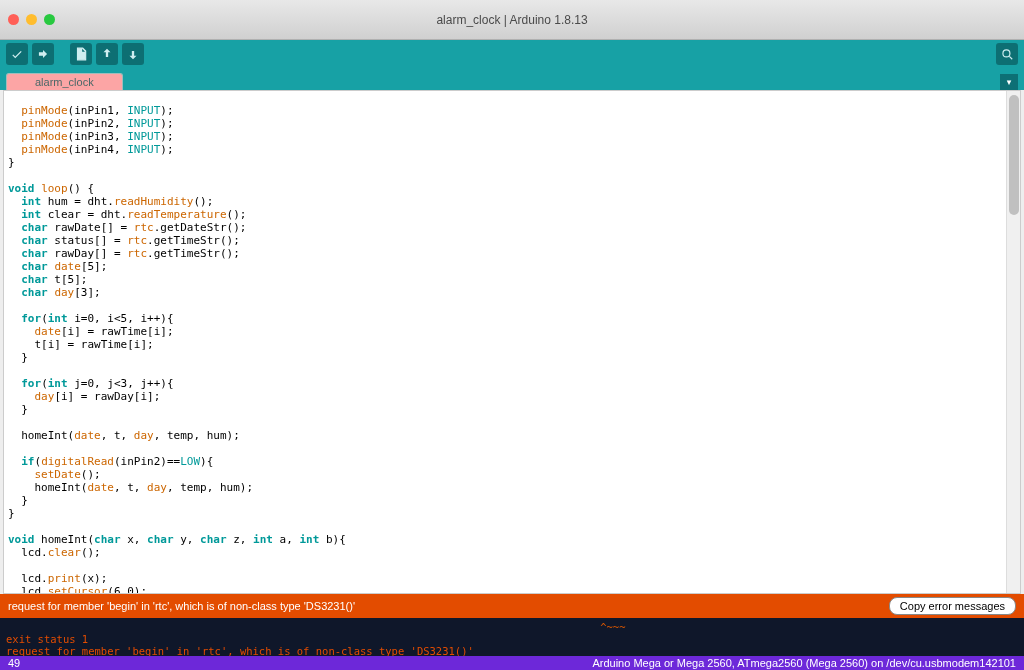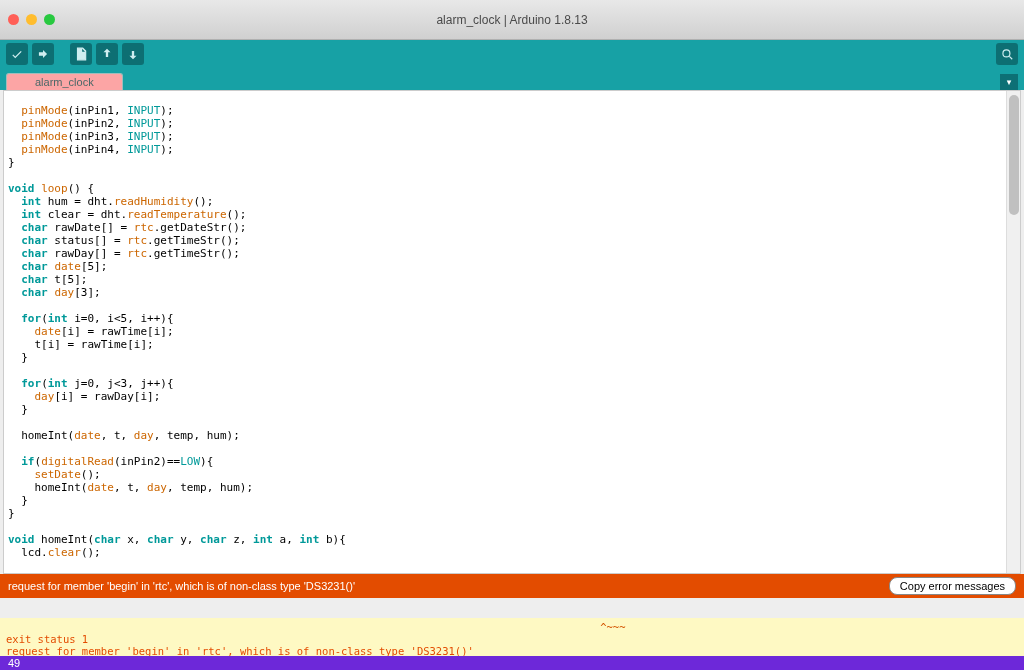--- a/index.html
+++ b/index.html
@@ -131,29 +131,28 @@
   margin-left: auto;
   background: #fff;
   color: #000;
   border: 1px solid #888;
   padding: 2px 10px;
   font-size: 11px;
   cursor: pointer;
   border-radius: 8px;
 }
 .console {
-  background: #fef9c3;
+  background: #0f172a;
   color: #E34C00;
   font-family: Monaco, Menlo, monospace;
   font-size: 10.5px;
   padding: 3px 6px;
   height: 38px;
   overflow: hidden;
   white-space: pre;
-  margin-top: 20px;
 }
 .console .caret-line { color: #D35400; }
 .status-bar {
   background: #6d28d9;
   color: #fff;
   font-size: 11px;
   padding: 1px 8px;
   display: flex;
 }
 .status-right { margin-left: auto; }
@@ -262,13 +261,14 @@
   <span>request for member 'begin' in 'rtc', which is of non-class type 'DS3231()'</span>
   <button class="copy-btn">Copy error messages</button>
 </div>
 
 <div class="console"><span class="caret-line">                                                                                              ^~~~</span>
 <span>exit status 1</span>
 <span>request for member 'begin' in 'rtc', which is of non-class type 'DS3231()'</span></div>
 
 <div class="status-bar">
   <span>49</span>
+  <span class="status-right">Arduino Mega or Mega 2560, ATmega2560 (Mega 2560) on /dev/cu.usbmodem142101</span>
 </div>
 
 </body></html>

